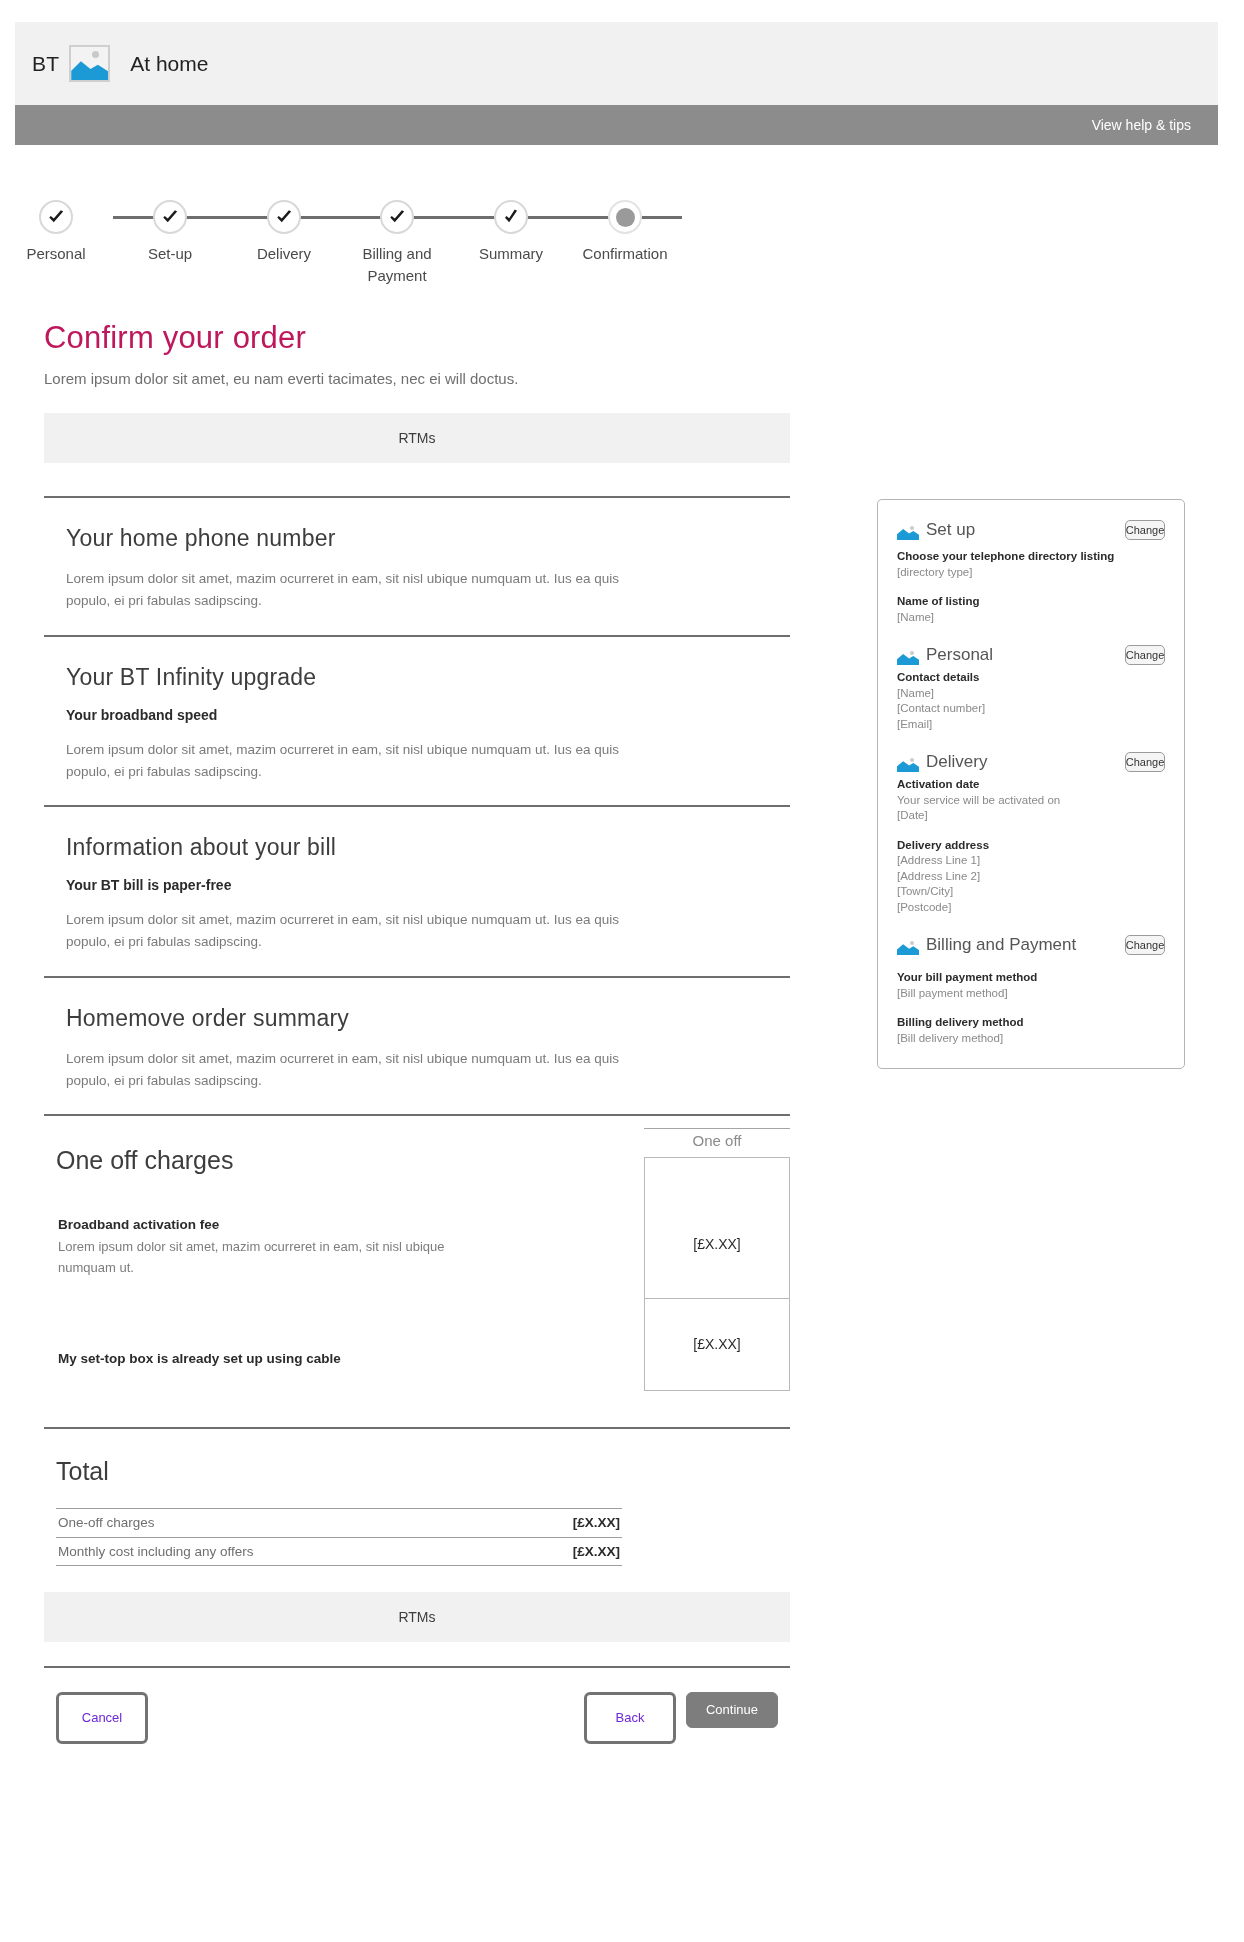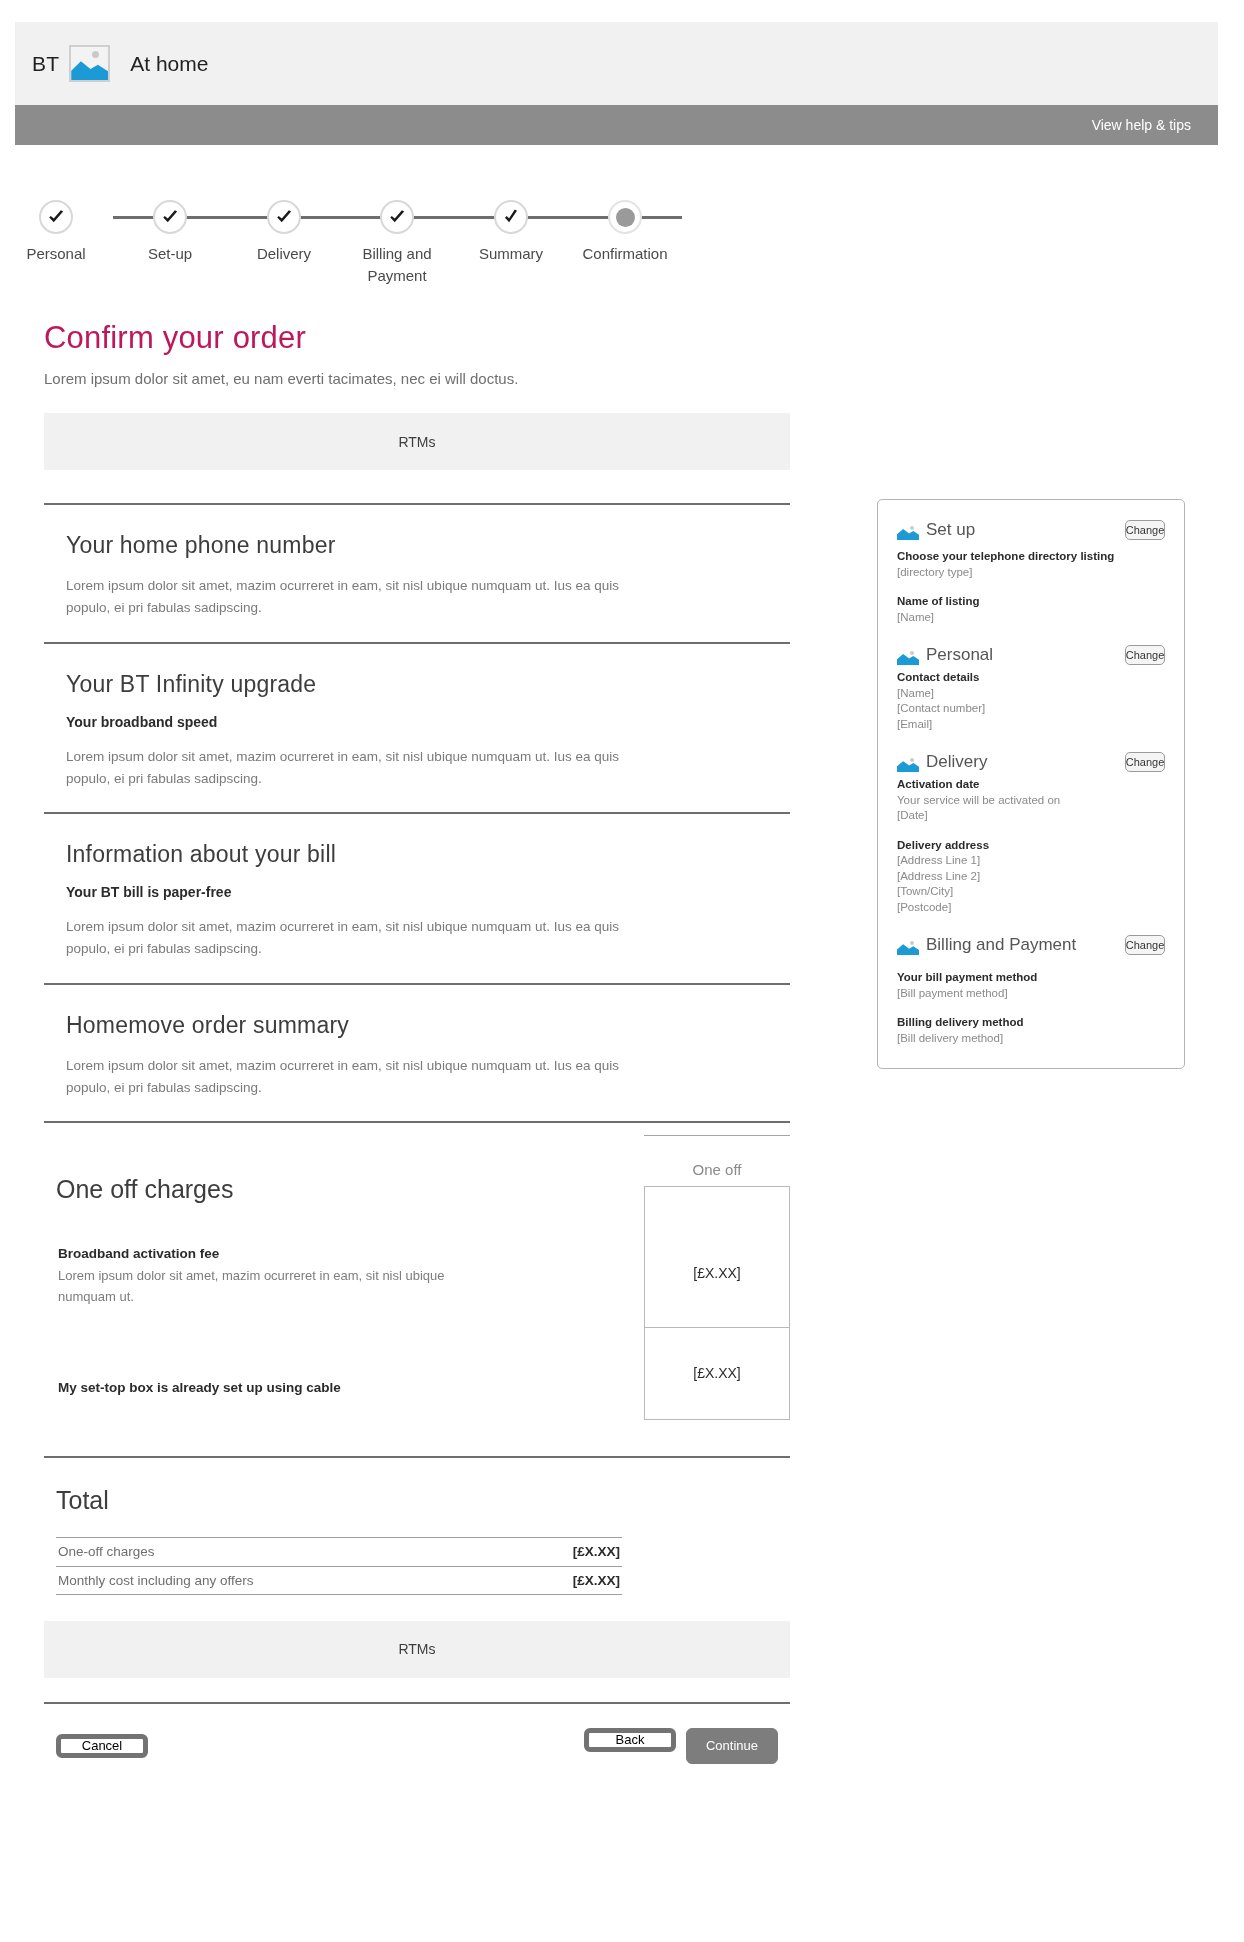--- a/index.html
+++ b/index.html
@@ -97,21 +97,21 @@
   }
   h1.page-title {
     font-size: 31px; font-weight: 300; color: #be185d;
     letter-spacing: .2px; margin-bottom: 14px;
   }
   .page-sub {
     font-size: 15px; color: #6f6f6f; margin-bottom: 26px;
   }
   .rtm-block {
     background: #f1f1f1;
-    height: 57px;
+    height: 50px;
     display: flex; align-items: center; justify-content: center;
     font-size: 14px; color: #3d3d3d;
     margin-bottom: 33px;
   }
   .hr-thick { border-top: 2px solid #6e6e6e; }
 
   .section { padding: 27px 0 22px 22px; }
   .section h2 {
     font-size: 23px; font-weight: 300; color: #3d3d3d;
     margin-bottom: 16px; letter-spacing: .2px;
@@ -119,21 +119,21 @@
   .section h3 {
     font-size: 14px; font-weight: bold; color: #2b2b2b;
     margin-bottom: 16px;
   }
   .section p.body {
     font-size: 13.5px; color: #7a7a7a; line-height: 1.65;
     max-width: 560px;
   }
 
   
-  .charges { position: relative; padding-top: 32px; }
+  .charges { position: relative; padding-top: 10px; }
   .charges-head-rule {
     position: absolute; right: 0; top: 12px;
     width: 146px; border-top: 1px solid #a5a5a5;
   }
   .charges-top {
     display: flex; align-items: flex-start; justify-content: space-between;
   }
   .charges-title {
     font-size: 25px; font-weight: 300; color: #3d3d3d;
     padding-left: 12px; padding-top: 20px;
@@ -200,22 +200,22 @@
   .footer-rule { border-top: 2px solid #6e6e6e; margin-top: 24px; }
   .footer-btns {
     display: flex; justify-content: space-between; align-items: center;
     padding: 24px 12px 0 12px;
   }
   .btn {
     font-size: 13px; border-radius: 6px; cursor: pointer;
     display: inline-flex; align-items: center; justify-content: center;
   }
   .btn-outline {
-    background: #ffffff; border: 5px solid #737373; color: #000000;
-    width: 92px; height: 24px;
+    background: #ffffff; border: 3px solid #737373; color: #6d28d9;
+    width: 92px; height: 52px;
   }
   .btn-primary {
     background: #7d7d7d; border: 1px solid #7d7d7d; color: #ffffff;
     width: 92px; height: 36px;
   }
   .right-btns { display: flex; gap: 10px; }
 
   
   .summary-panel {
     position: absolute; left: 877px; top: 499px;

